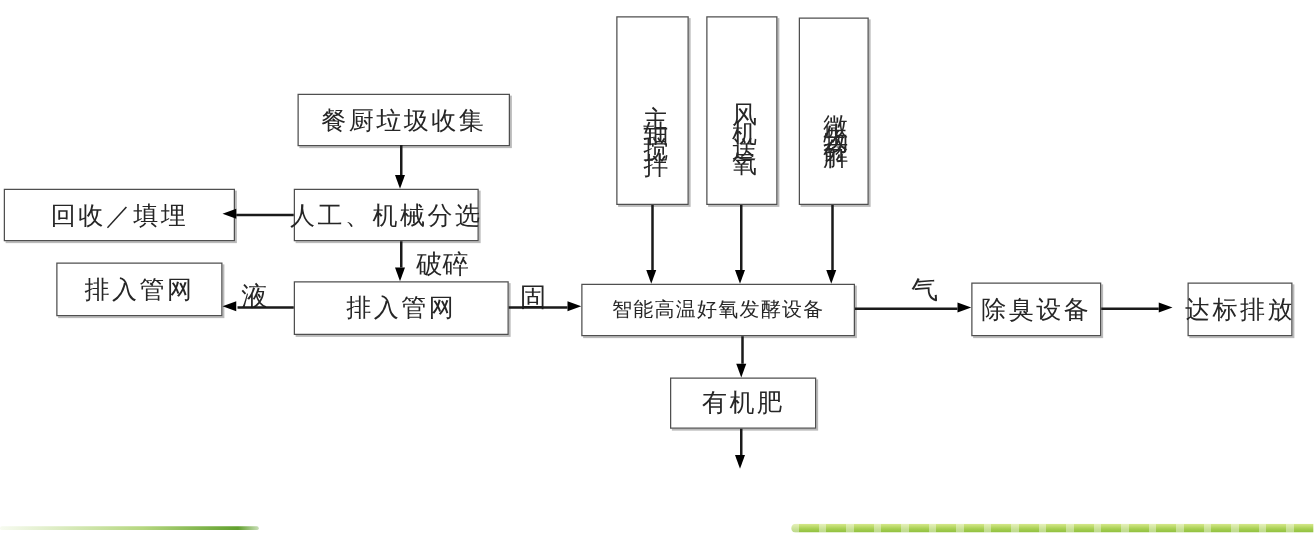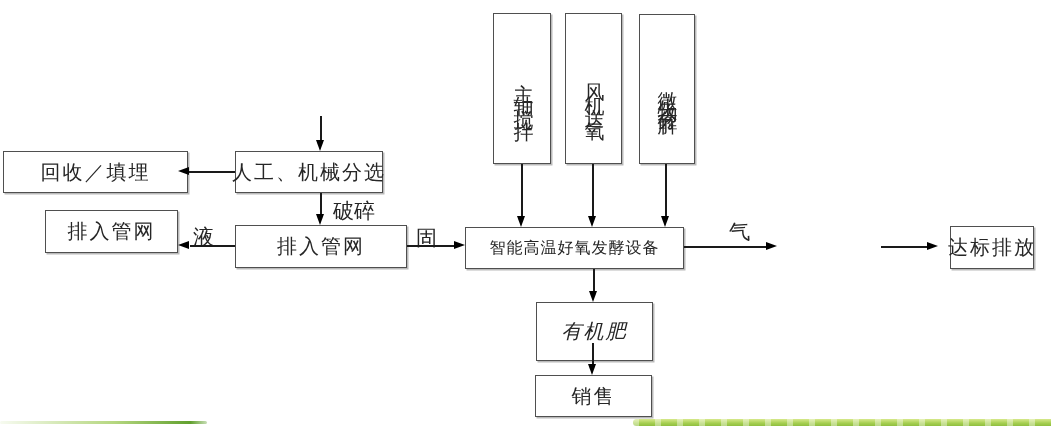--- a/index.html
+++ b/index.html
@@ -55,43 +55,44 @@
     background:
       repeating-linear-gradient(90deg, rgba(255,255,255,0.40) 0 6px, rgba(255,255,255,0) 6px 22px),
       linear-gradient(180deg,#d7e98c,#a5ce50 60%,#8fbf3f);
   }
 </style>
 </head>
 <body>
 
 <div id="canvas">
 
+  <div class="box" style="left:238px;top:75px;width:170px;height:42px;">餐厨垃圾收集</div>
 
   <div class="box" style="left:3px;top:151px;width:185px;height:42px;">回收／填埋</div>
 
   <div class="box" style="left:235px;top:151px;width:148px;height:42px;">人工、机械分选</div>
 
   <div class="box" style="left:45px;top:210px;width:133px;height:43px;">排入管网</div>
 
   <div class="box" style="left:235px;top:225px;width:172px;height:43px;">排入管网</div>
 
   <div class="box" style="left:465px;top:227px;width:219px;height:42px;font-size:16px;letter-spacing:1px;">智能高温好氧发酵设备</div>
 
   <div class="box vbox" style="left:493px;top:13px;width:58px;height:151px;font-size:20px;">主轴搅拌</div>
 
   <div class="box vbox" style="left:565px;top:13px;width:57px;height:151px;font-size:20px;">风机送氧</div>
 
   <div class="box vbox tight" style="left:639px;top:14px;width:56px;height:150px;font-size:20px;">微生物分解</div>
 
+  <div class="box" style="left:777px;top:226px;width:104px;height:43px;">除臭设备</div>
 
   <div class="box" style="left:938px;top:226px;width:84px;height:43px;margin-left:12px;">达标排放</div>
 
-  <div class="box" style="left:536px;top:302px;width:117px;height:59px;font-style:italic;">有机肥</div>
+  <div class="box" style="left:536px;top:302px;width:117px;height:41px;">有机肥</div>
 
-  <div class="box" style="left:535px;top:375px;width:117px;height:42px;">销售</div>
 
   <span class="edge-label" style="left:333px;top:197px;">破碎</span>
   <span class="edge-label" style="left:193px;top:223px;">液</span>
   <span class="edge-label" style="left:416px;top:224px;">固</span>
   <span class="edge-label" style="left:729px;top:218px;transform:rotate(-4deg);">气</span>
 
   <div class="vline" style="left:320px;top:116px;height:25px;"></div>
   <div class="ah ah-down" style="left:316px;top:140px;"></div>
 
   <div class="hline" style="left:189px;top:171px;width:46px;"></div>

